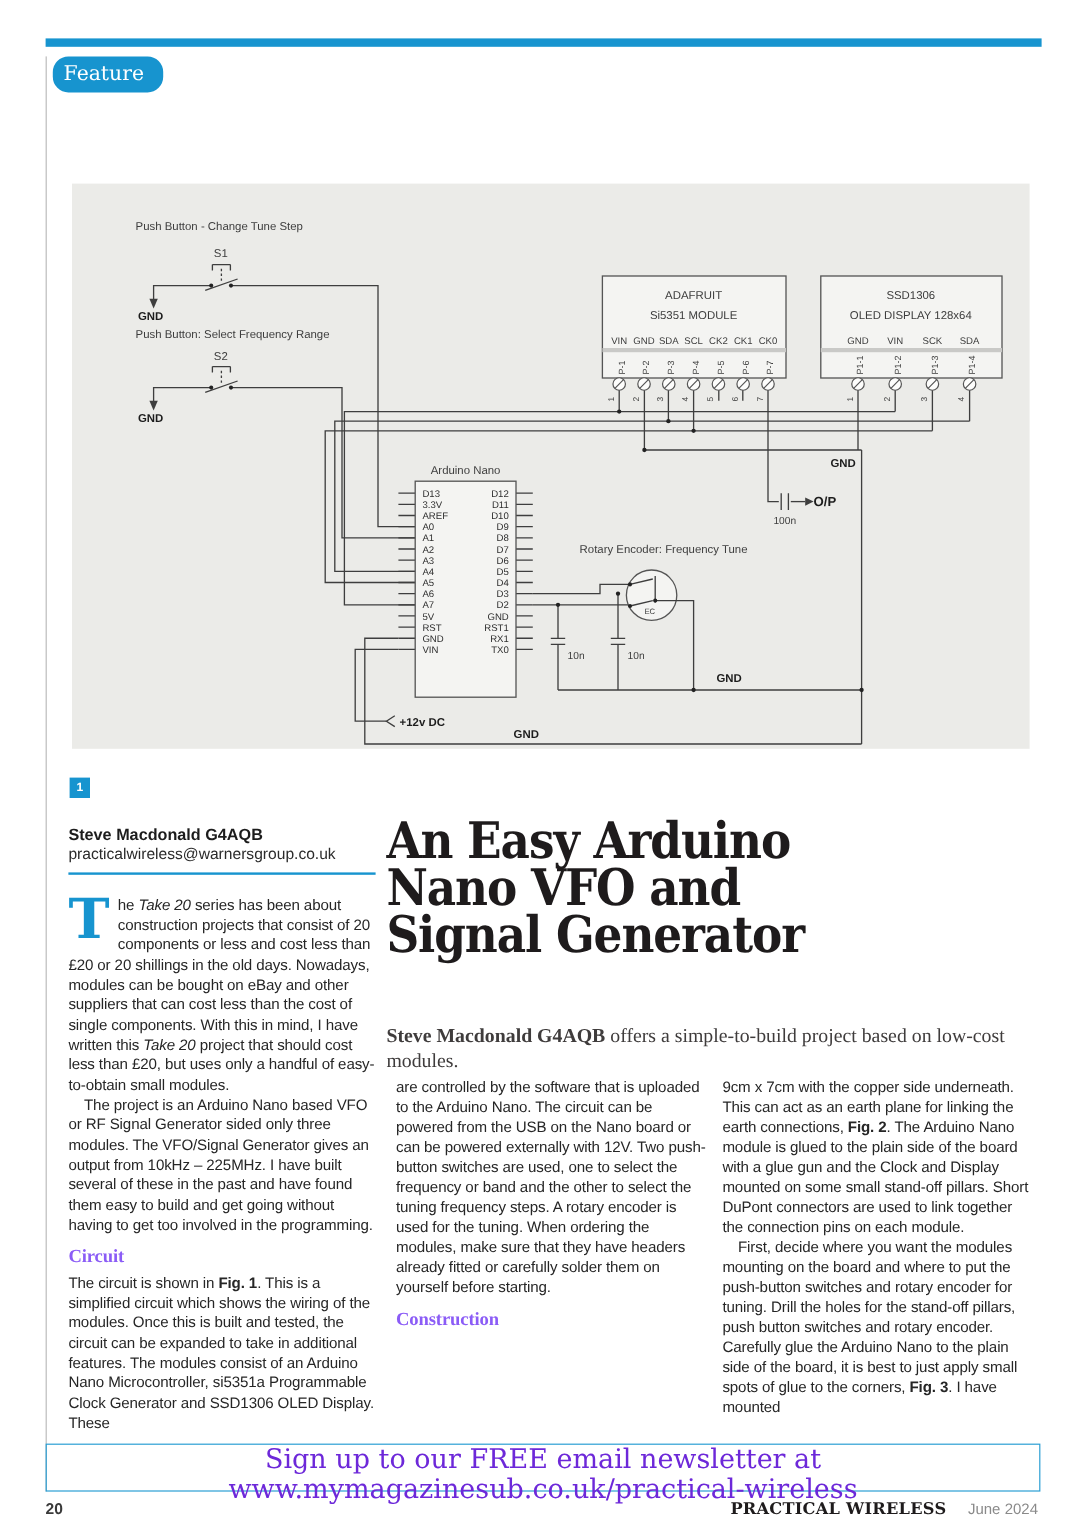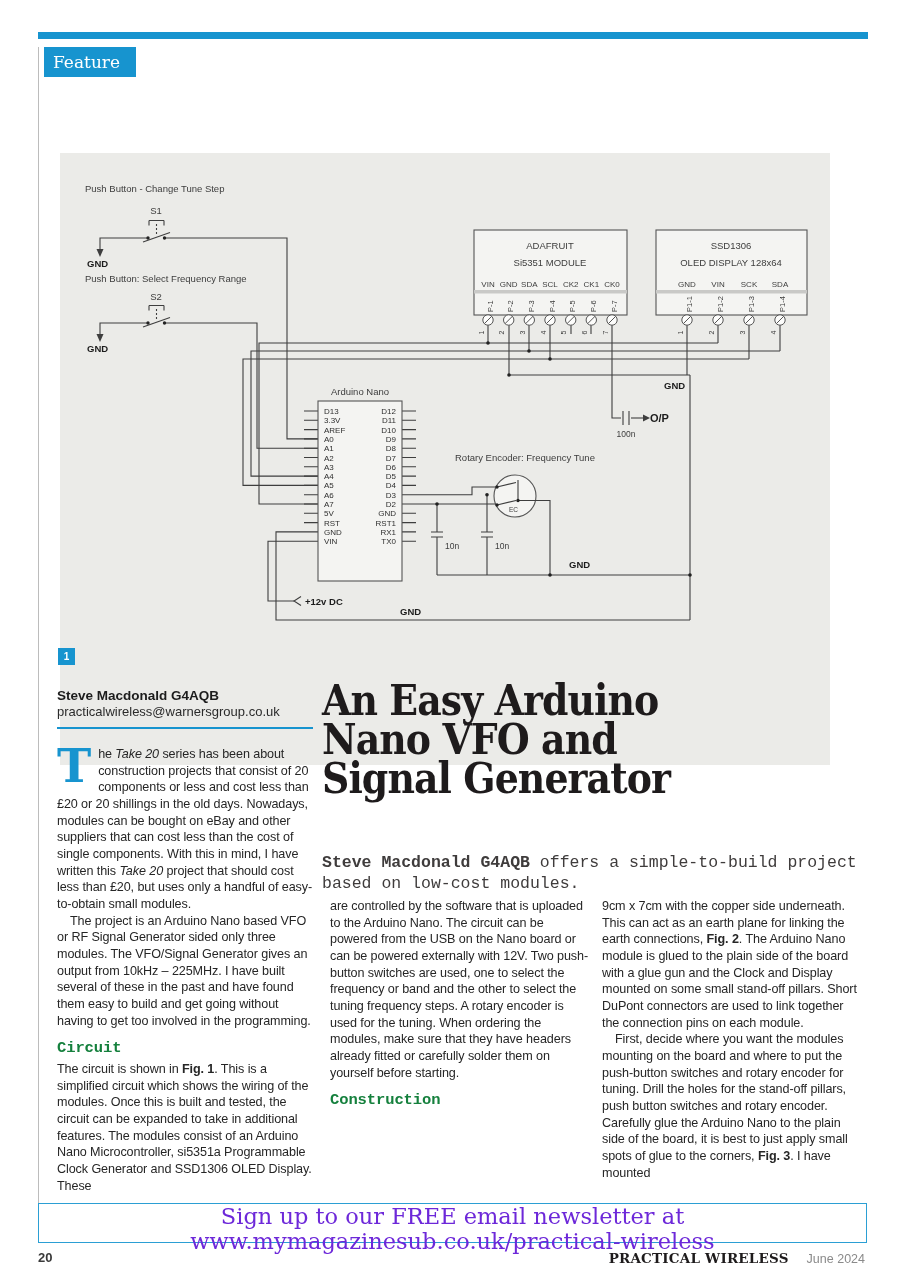--- a/index.html
+++ b/index.html
@@ -4,52 +4,52 @@
 <style>
   html,body{margin:0;padding:0;background:#e8e8e8;}
   .page{position:relative;width:905px;height:1280px;background:#ffffff;overflow:hidden;
         font-family:"Liberation Sans",sans-serif;color:#2b2b2b;}
   .abs{position:absolute;}
 
   
   .top-rule{left:38px;top:32px;width:830px;height:7px;background:#1794cf;}
   .left-rule{left:38px;top:47px;width:1px;height:1196px;background:#bcbcbc;}
   .feature-box{left:44px;top:47px;width:92px;height:30px;background:#1794cf;color:#fff;
-     font-family:"DejaVu Serif",serif;font-size:17px;line-height:30px;padding-left:9px;box-sizing:border-box;}
-
-  
-  .schematic-panel{left:60px;top:153px;width:770px;height:612px;background:#ebebe8;}
+     font-family:"DejaVu Serif",serif;font-size:17px;line-height:30px;padding-left:9px;box-sizing:border-box;border-radius:13px;}
+
+  
+  .schematic-panel{left:60px;top:153px;width:770px;height:471px;background:#ebebe8;padding-left:28px;}
   .fig-badge{left:58px;top:648px;width:17px;height:17px;background:#1794cf;color:#fff;
      font-size:10px;font-weight:bold;text-align:center;line-height:17px;}
   svg text{font-family:"Liberation Sans",sans-serif;fill:#3d3d3d;}
   .cap9{font-size:9.5px;}
   .gnd{font-size:9.5px;font-weight:bold;fill:#1c1c1c;}
   .boldlab{font-weight:bold;fill:#1c1c1c;}
   .si-names text,.ssd-names text{font-size:8px;text-anchor:middle;}
   .plabels text{font-size:7.5px;}
   .nums text{font-size:7px;}
   .ard-l text{font-size:8px;fill:#2f2f2f;}
   .ard-r text{font-size:8px;fill:#2f2f2f;text-anchor:end;}
 
   
   .author{left:57px;top:688px;width:258px;}
   .author .name{font-size:13.5px;font-weight:bold;color:#1c1c1c;}
   .author .email{font-size:13px;color:#2b2b2b;margin-top:1px;}
   .author .rule{margin-top:8px;height:2px;background:#1794cf;width:256px;}
   .headline{left:322px;top:681px;width:420px;font-family:"DejaVu Serif",serif;font-weight:bold;
      font-size:42px;line-height:0.93;color:#1e1b1c;letter-spacing:-1px;
      transform:scaleX(0.90);transform-origin:left top;}
-  .standfirst{left:322px;top:852px;width:545px;font-family:Liberation Mono, monospace;
+  .standfirst{left:322px;top:852px;width:545px;font-family:Liberation Serif, serif;
      font-size:16.5px;line-height:1.28;color:#3f3c3c;}
 
   
   .col{width:259px;font-size:12.6px;line-height:1.325;letter-spacing:-0.1px;color:#262626;}
   .col p{margin:0;}
   .col .indent{text-indent:13px;}
-  .col h3{margin:9px 0 2px 0;font-family:Liberation Mono, monospace;font-size:15.5px;color:#15803d;}
+  .col h3{margin:9px 0 2px 0;font-family:Liberation Serif, serif;font-size:15.5px;color:#8b5cf6;}
   .col1{left:57px;top:746px;}
   .col2{left:330px;top:898px;}
   .col3{left:602px;top:898px;}
   .dropcap{float:left;font-family:"DejaVu Serif",serif;font-weight:bold;font-size:46px;
      line-height:0.76;color:#1794cf;padding:3px 7px 0 0;}
 
   
   .banner{left:38px;top:1203px;width:829px;height:40px;border:1px solid #2b9fd4;box-sizing:border-box;
      color:#6d28d9;font-family:"DejaVu Serif",serif;font-size:22.5px;text-align:center;line-height:25px;}
   .pagefoot-num{left:38px;top:1250px;font-size:13px;font-weight:bold;color:#3a3a3a;}

